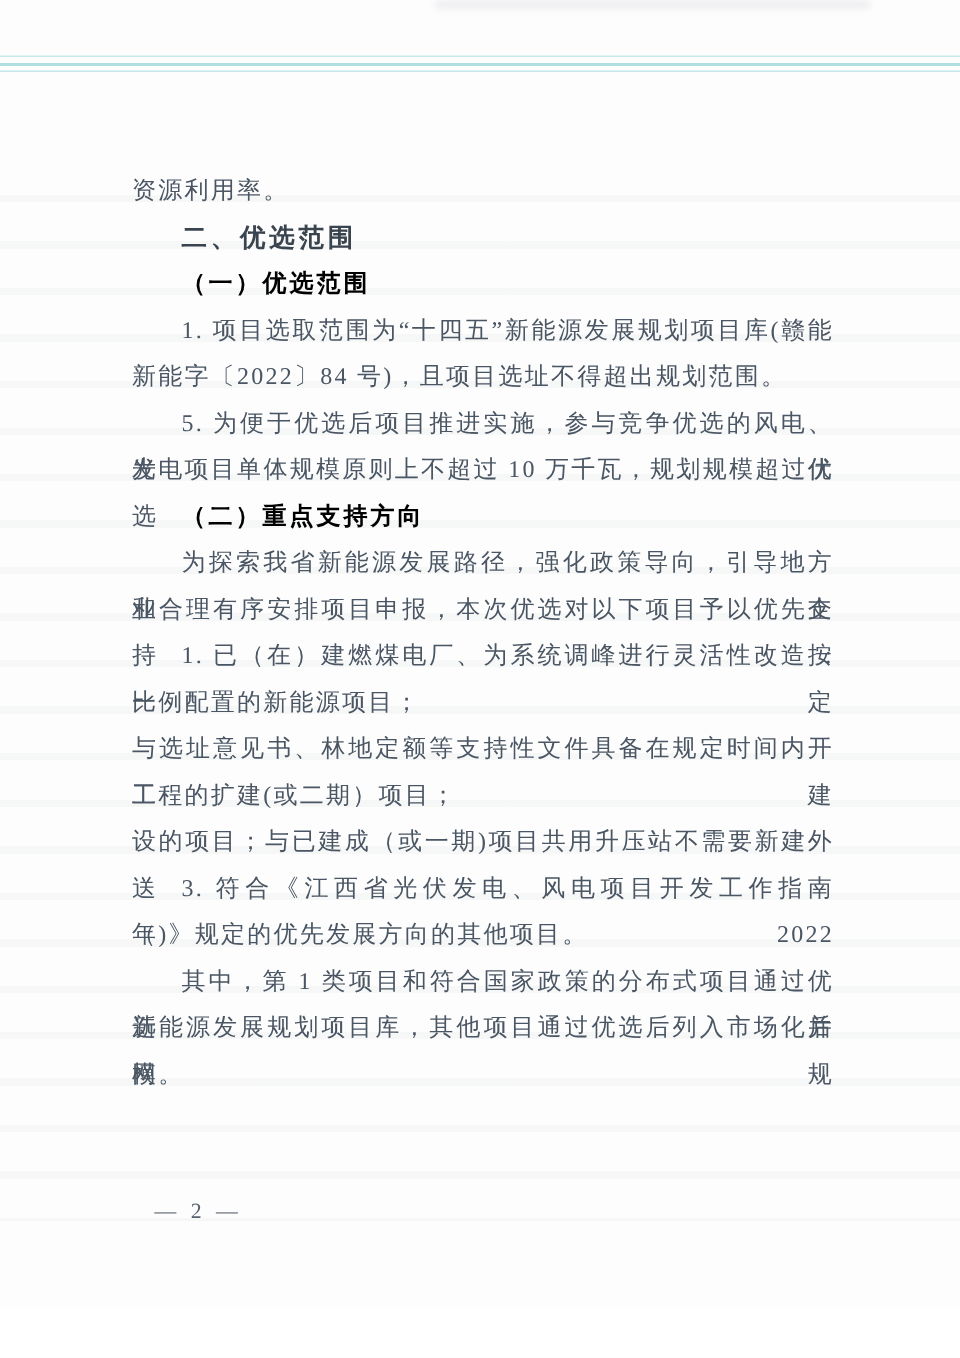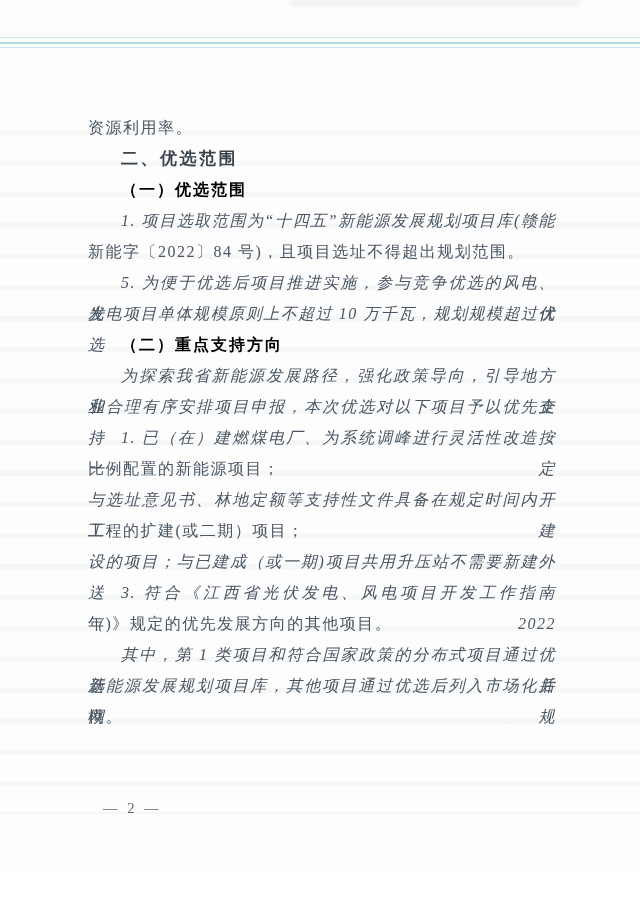--- a/index.html
+++ b/index.html
@@ -61,21 +61,20 @@
   }
   .ln.subheading {
     font-weight: 600;
     letter-spacing: 2px;
     color: #000000;
   }
   .ln.indent { text-indent: 33px; }
   .ln.fill {
     text-align: justify;
     text-align-last: justify;
-    font-style: italic;
   }
   .pagenum {
     position: absolute;
     left: 103px;
     top: 800px;
     font-family: "Liberation Serif", "DejaVu Serif", serif;
     font-size: 14.5px;
     letter-spacing: 3px;
     color: #5a636d;
   }

